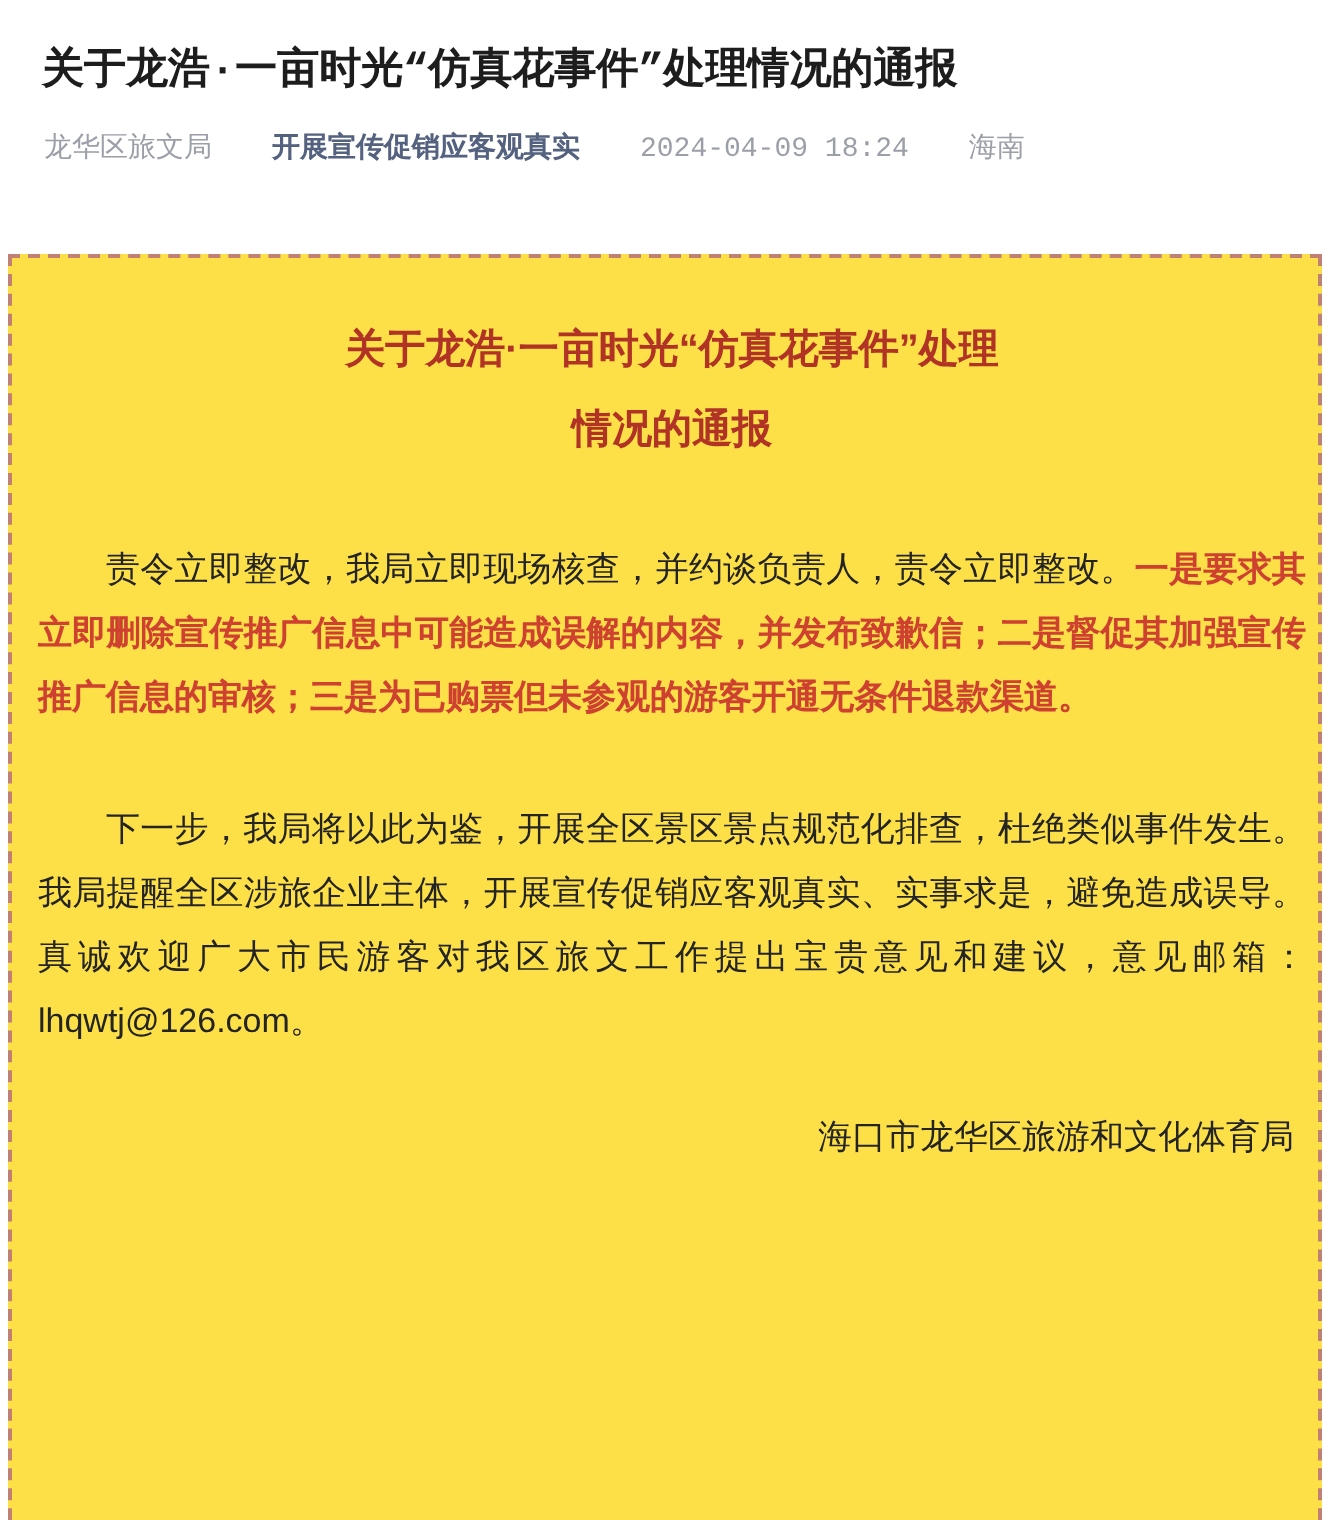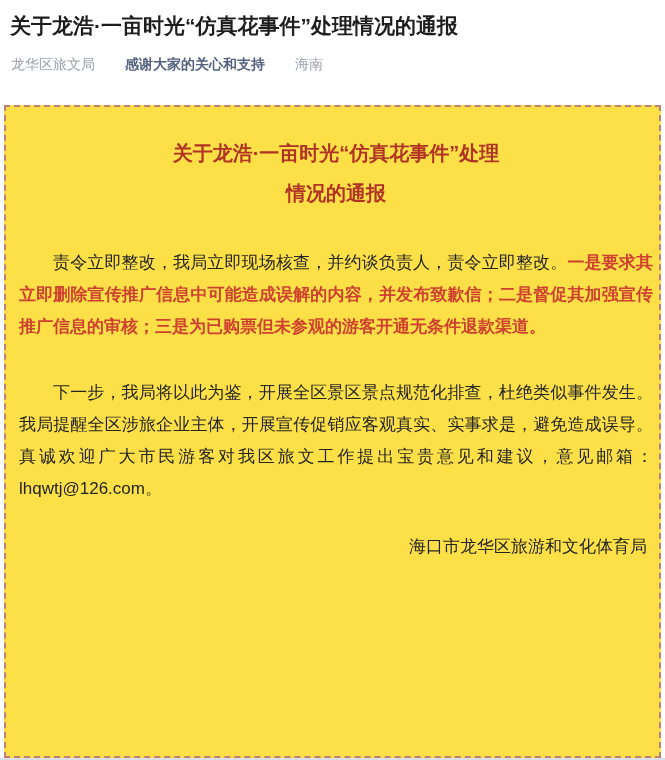--- a/index.html
+++ b/index.html
@@ -4,21 +4,21 @@
 <style>
   html, body { margin: 0; padding: 0; }
   body {
     width: 665px;
     height: 760px;
     overflow: hidden;
     background: #ffffff;
     font-family: "Liberation Sans", "DejaVu Sans", sans-serif;
     -webkit-font-smoothing: antialiased;
   }
-  .article-header { padding: 0; }
+  .article-header { padding: 11px; font-family: Liberation Mono, monospace; }
   .page-title {
     margin: 0;
     padding: 11px 12px 0 10px;
     font-size: 21px;
     line-height: 30px;
     font-weight: bold;
     color: #1d1d1d;
   }
   .meta-row {
     display: flex;
@@ -80,21 +80,22 @@
     background: #dbe0e8;
   }
 </style>
 </head>
 <body>
 
 <div class="article-header">
   <h1 class="page-title">关于龙浩·一亩时光“仿真花事件”处理情况的通报</h1>
   <div class="meta-row">
     <span class="meta-gray">龙华区旅文局</span>
-    <span class="source-link">感谢大家的关心和支持</span>
+    <span class="source-link">开展宣传促销应客观真实</span>
+    <span class="meta-gray">2024-04-09 18:24</span>
     <span class="meta-gray">海南</span>
   </div>
 </div>
 
 <div class="notice-box">
   <div class="notice-title">
     <div>关于龙浩·一亩时光“仿真花事件”处理</div>
     <div>情况的通报</div>
   </div>
 

